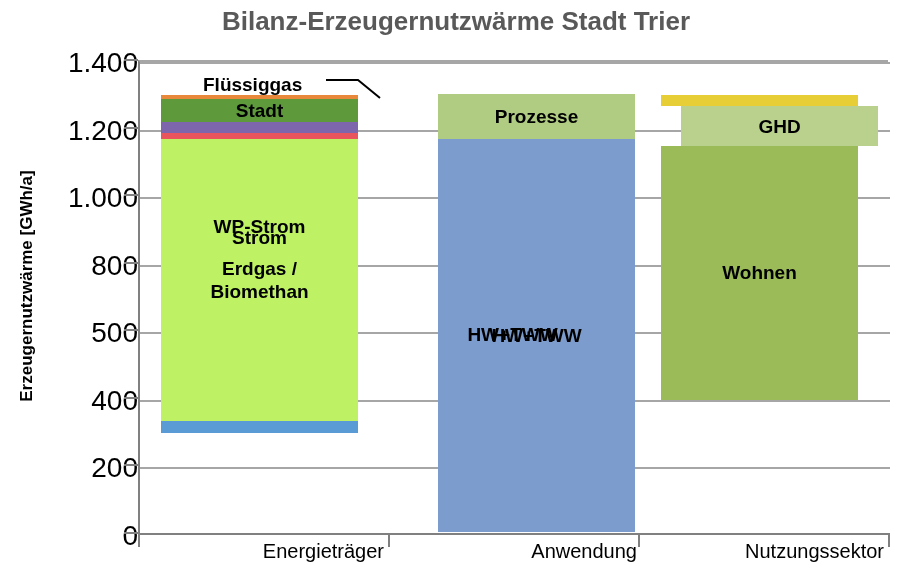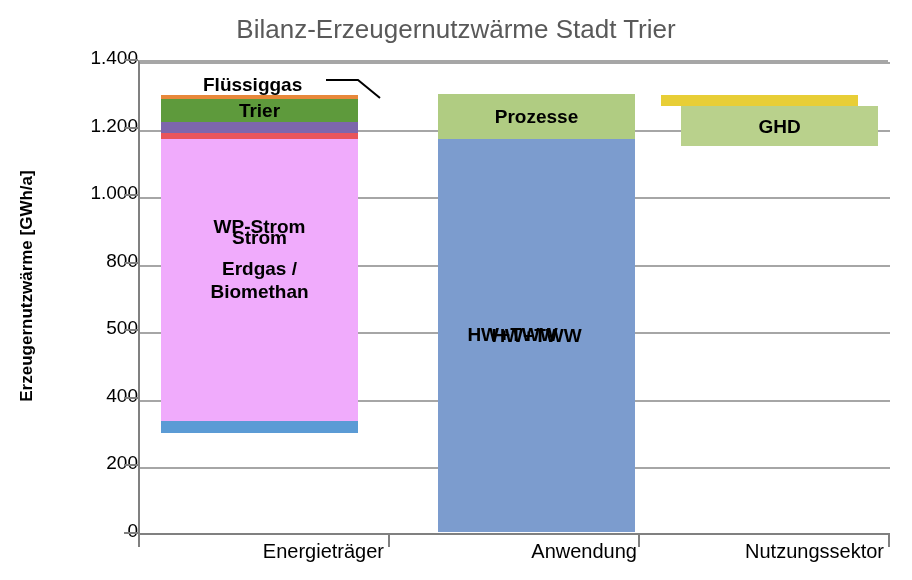--- a/index.html
+++ b/index.html
@@ -3,21 +3,21 @@
 <meta charset="utf-8">
 <style>
   html,body{margin:0;padding:0;}
   body{width:912px;height:580px;background:#ffffff;
        font-family:"Liberation Sans",sans-serif;overflow:hidden;}
   #chart{position:relative;width:912px;height:580px;}
 
   
   .chart-title{
     position:absolute;left:0;top:6px;width:912px;text-align:center;
-    font-size:26px;font-weight:normal;color:#595959;letter-spacing:0px;margin-top:8px;
+    font-size:26px;font-weight:bold;color:#595959;letter-spacing:0px;
   }
 
   
   .y-axis-title{
     position:absolute;left:-183px;top:276px;width:420px;
     transform:rotate(-90deg);transform-origin:center center;
     text-align:center;font-size:17px;font-weight:bold;color:#000;
   }
 
   
@@ -26,21 +26,21 @@
     border-left:2px solid #808080;border-top:2px solid #a6a6a6;
     box-sizing:border-box;
   }
   .gridline{position:absolute;left:0;width:750px;height:0;
             border-top:2px solid #a6a6a6;}
   .axis-bottom{position:absolute;left:138px;top:533px;width:752px;height:0;
                border-top:2px solid #808080;}
 
   
   .ytick-label{position:absolute;right:0;width:120px;text-align:right;
-               font-size:19px;color:#000;transform:translateY(-13px);}
+               font-size:28px;color:#000;transform:translateY(-13px);}
   .ytick-wrap{position:absolute;left:0;width:138px;height:0;}
   .ytick-mark{position:absolute;left:124px;top:-1px;width:14px;height:0;
               border-top:2px solid #808080;}
 
   
   .bar{position:absolute;bottom:0;width:197px;}
   .seg{position:relative;width:100%;display:flex;align-items:center;
        justify-content:center;box-sizing:border-box;}
   .seg-label{font-size:19px;font-weight:bold;color:#000;white-space:nowrap;
              line-height:1;}
@@ -113,41 +113,44 @@
       <div class="gridline" style="top: 337.857px;"></div>
       <div class="gridline" style="top: 405.429px;"></div>
     </div>
 
   <div class="axis-bottom"></div>
 
   <div id="bars">
       <div class="bar" style="left: 161px; height: 438.201px; top: 94.7993px;">
         <div class="seg" style="height: 4.05429px; background: rgb(232, 136, 58);"></div>
         <div class="seg" style="height: 23.65px; background: rgb(94, 154, 60);">
-          <span class="seg-label">Trier</span>
+          <span class="seg-label">Stadt</span>
         </div>
         <div class="seg" style="height: 10.1357px; background: rgb(125, 102, 172);"></div>
         <div class="seg" style="height: 6.75714px; background: rgb(232, 85, 92);"></div>
-        <div class="seg" style="height: 282.111px; background: #f0abfc;">
+        <div class="seg" style="height: 282.111px; background: #bef264;">
           <span class="seg-label" style="text-align: center; line-height: 1.25;">Erdgas /<br>Biomethan</span>
         </div>
         <div class="seg" style="height: 11.825px; background: rgb(91, 155, 213);"></div>
       </div>
       <div class="bar" style="left: 414px; height: 504px; top: 94px; padding-left: 24px;">
         <div class="seg" style="height: 45.2729px; background: rgb(176, 204, 130);">
           <span class="seg-label">Prozesse</span>
         </div>
         <div class="seg" style="height: 392.928px; background: rgb(124, 156, 206);">
           <span class="seg-label">HW+TWW</span>
         </div>
       </div>
       <div class="bar" style="left: 661px; height: 438.201px; top: 94.7993px;">
         <div class="seg" style="height: 11.4871px; background: rgb(232, 206, 54);"></div>
         <div class="seg" style="height: 39.8671px; background: rgb(185, 209, 140); margin-left: 20px;">
           <span class="seg-label">GHD</span>
+        </div>
+        <div class="seg" style="height: 253.393px; background: rgb(155, 187, 89);">
+          <span class="seg-label">Wohnen</span>
         </div>
       </div>
       <div class="float-label" style="left: 149.5px; top: 216.239px; width: 220px;">WP-Strom</div>
       <div class="float-label" style="left: 149.5px; top: 227.389px; width: 220px;">Strom</div>
       <div class="float-label" style="left: 402.5px; top: 324.354px; width: 220px;">HW+TWW</div>
     </div>
   <div id="xlabels">
       <div class="xcat" style="left: 135px; width: 249px;">Energieträger</div>
       <div class="xcat" style="left: 388px; width: 249px;">Anwendung</div>
       <div class="xcat" style="left: 635px; width: 249px;">Nutzungssektor</div>

